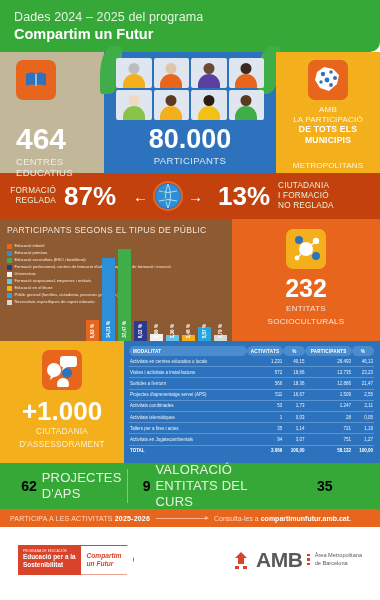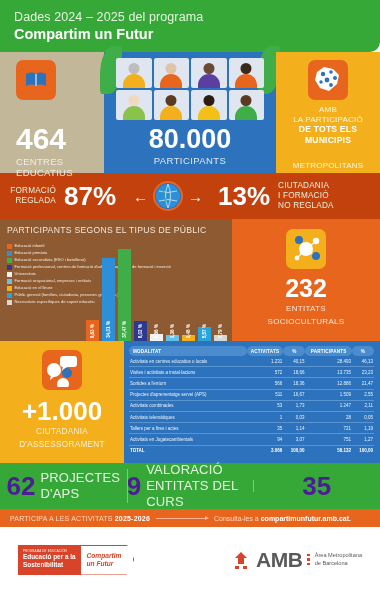--- a/index.html
+++ b/index.html
@@ -90,21 +90,21 @@
             background:#fff0; padding:0; }
   .th-pill { background:#4a8ccd; border-radius:6px; padding:2.5px 2px; display:block; text-align:center; }
   .tbl td { font-size:4.5px; color:#eaf2fb; padding:2.6px 1px; border-bottom:.5px solid #5a95d2; }
   .tbl td.num { text-align:right; }
   .tbl tr.total td { font-weight:bold; color:#fff; border-bottom:none; border-top:.8px solid #fff; }
 
   
   .row5 { height:46px; background:#35a838; display:flex; align-items:center; }
   .fig { flex:1; display:flex; align-items:center; justify-content:center; gap:5px; position:relative; }
   .fig + .fig::before { content:""; position:absolute; left:0; top:7px; bottom:7px; width:1px; background:#7fc97f; }
-  .fig .n { font-size:26px; font-weight:bold; color:#4c1d95; line-height:1; }
+  .fig .n { font-size:14px; font-weight:bold; color:#000000; line-height:1;margin-left:16px; }
   .fig .t { font-size:13px; color:#e6f4e0; line-height:1.25; letter-spacing:.2px; }
 
   
   .strip { height:18px; background:#e8651e; display:flex; align-items:center; padding:0 10px; gap:6px; }
   .strip .s1 { font-size:7px; color:#ffd9c4; letter-spacing:.2px; }
   .strip .s1 b { color:#fff; }
   .strip .dash { flex:0 0 52px; height:1px; background:#ffb190; position:relative; }
   .strip .dash::after { content:""; position:absolute; right:-1px; top:-2px; border-left:4px solid #ffb190; border-top:2.5px solid transparent; border-bottom:2.5px solid transparent; }
   .strip .s2 { font-size:7px; color:#ffd9c4; }
   .strip .s2 b { color:#fff; }

